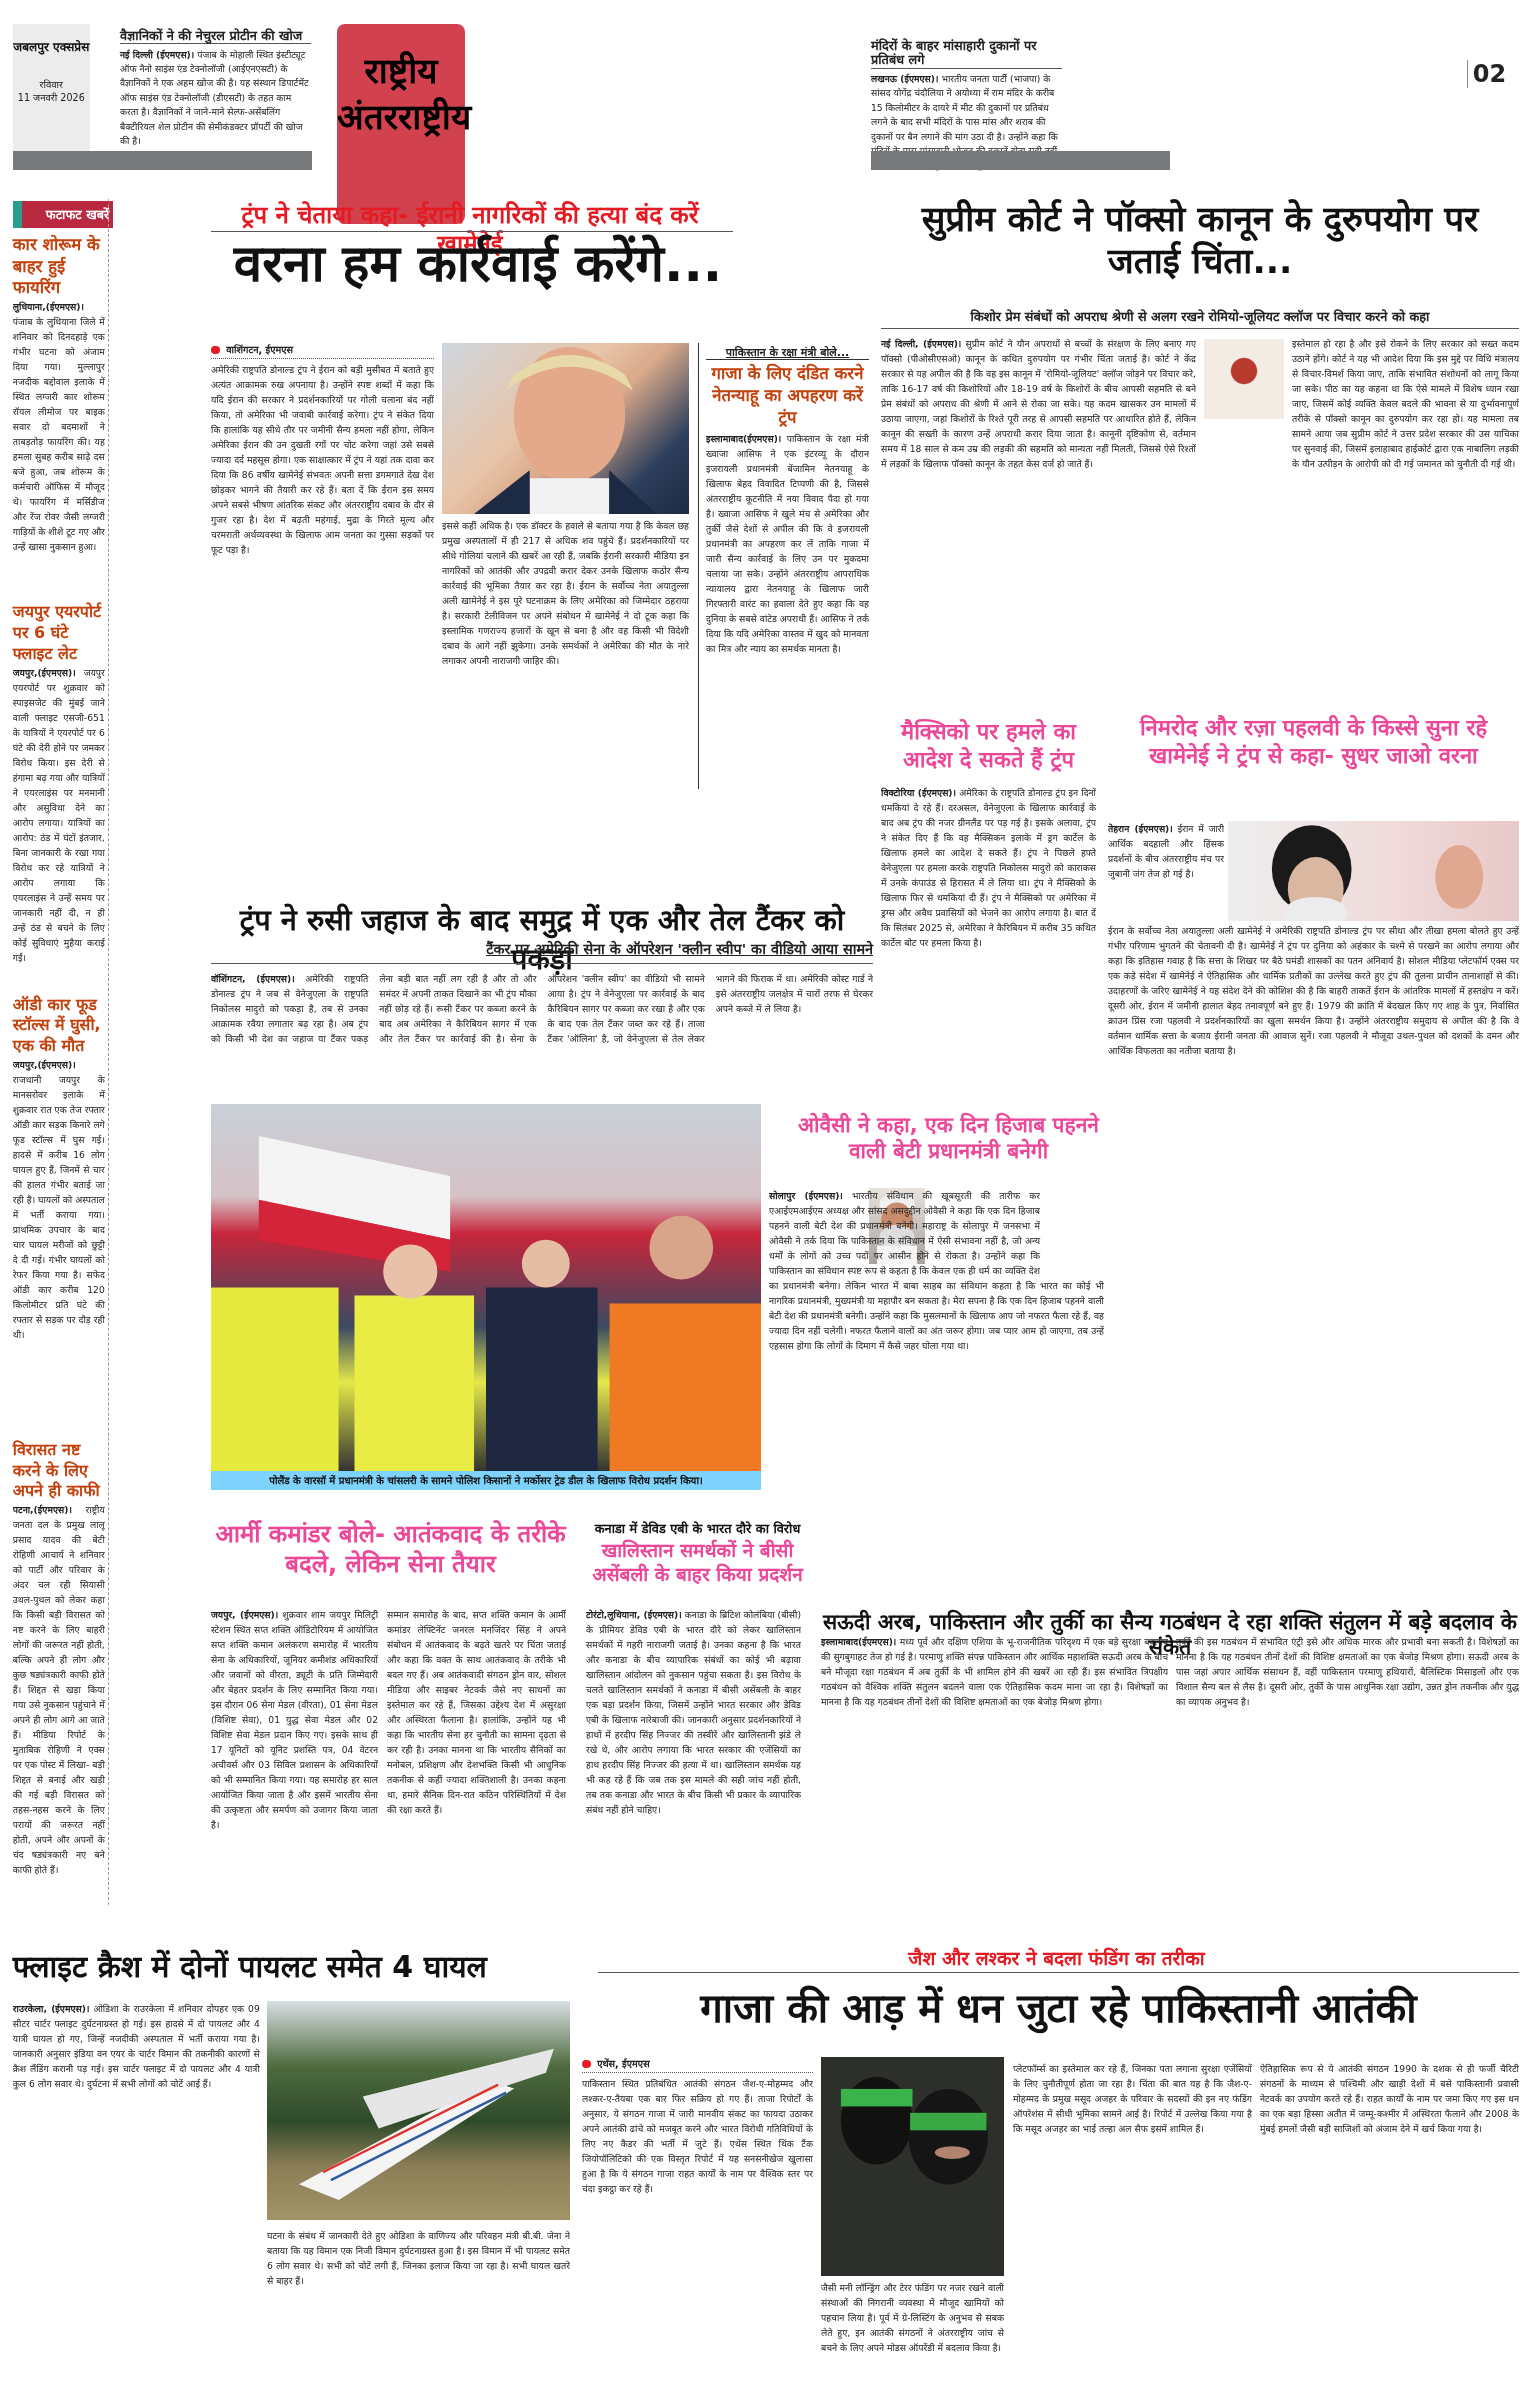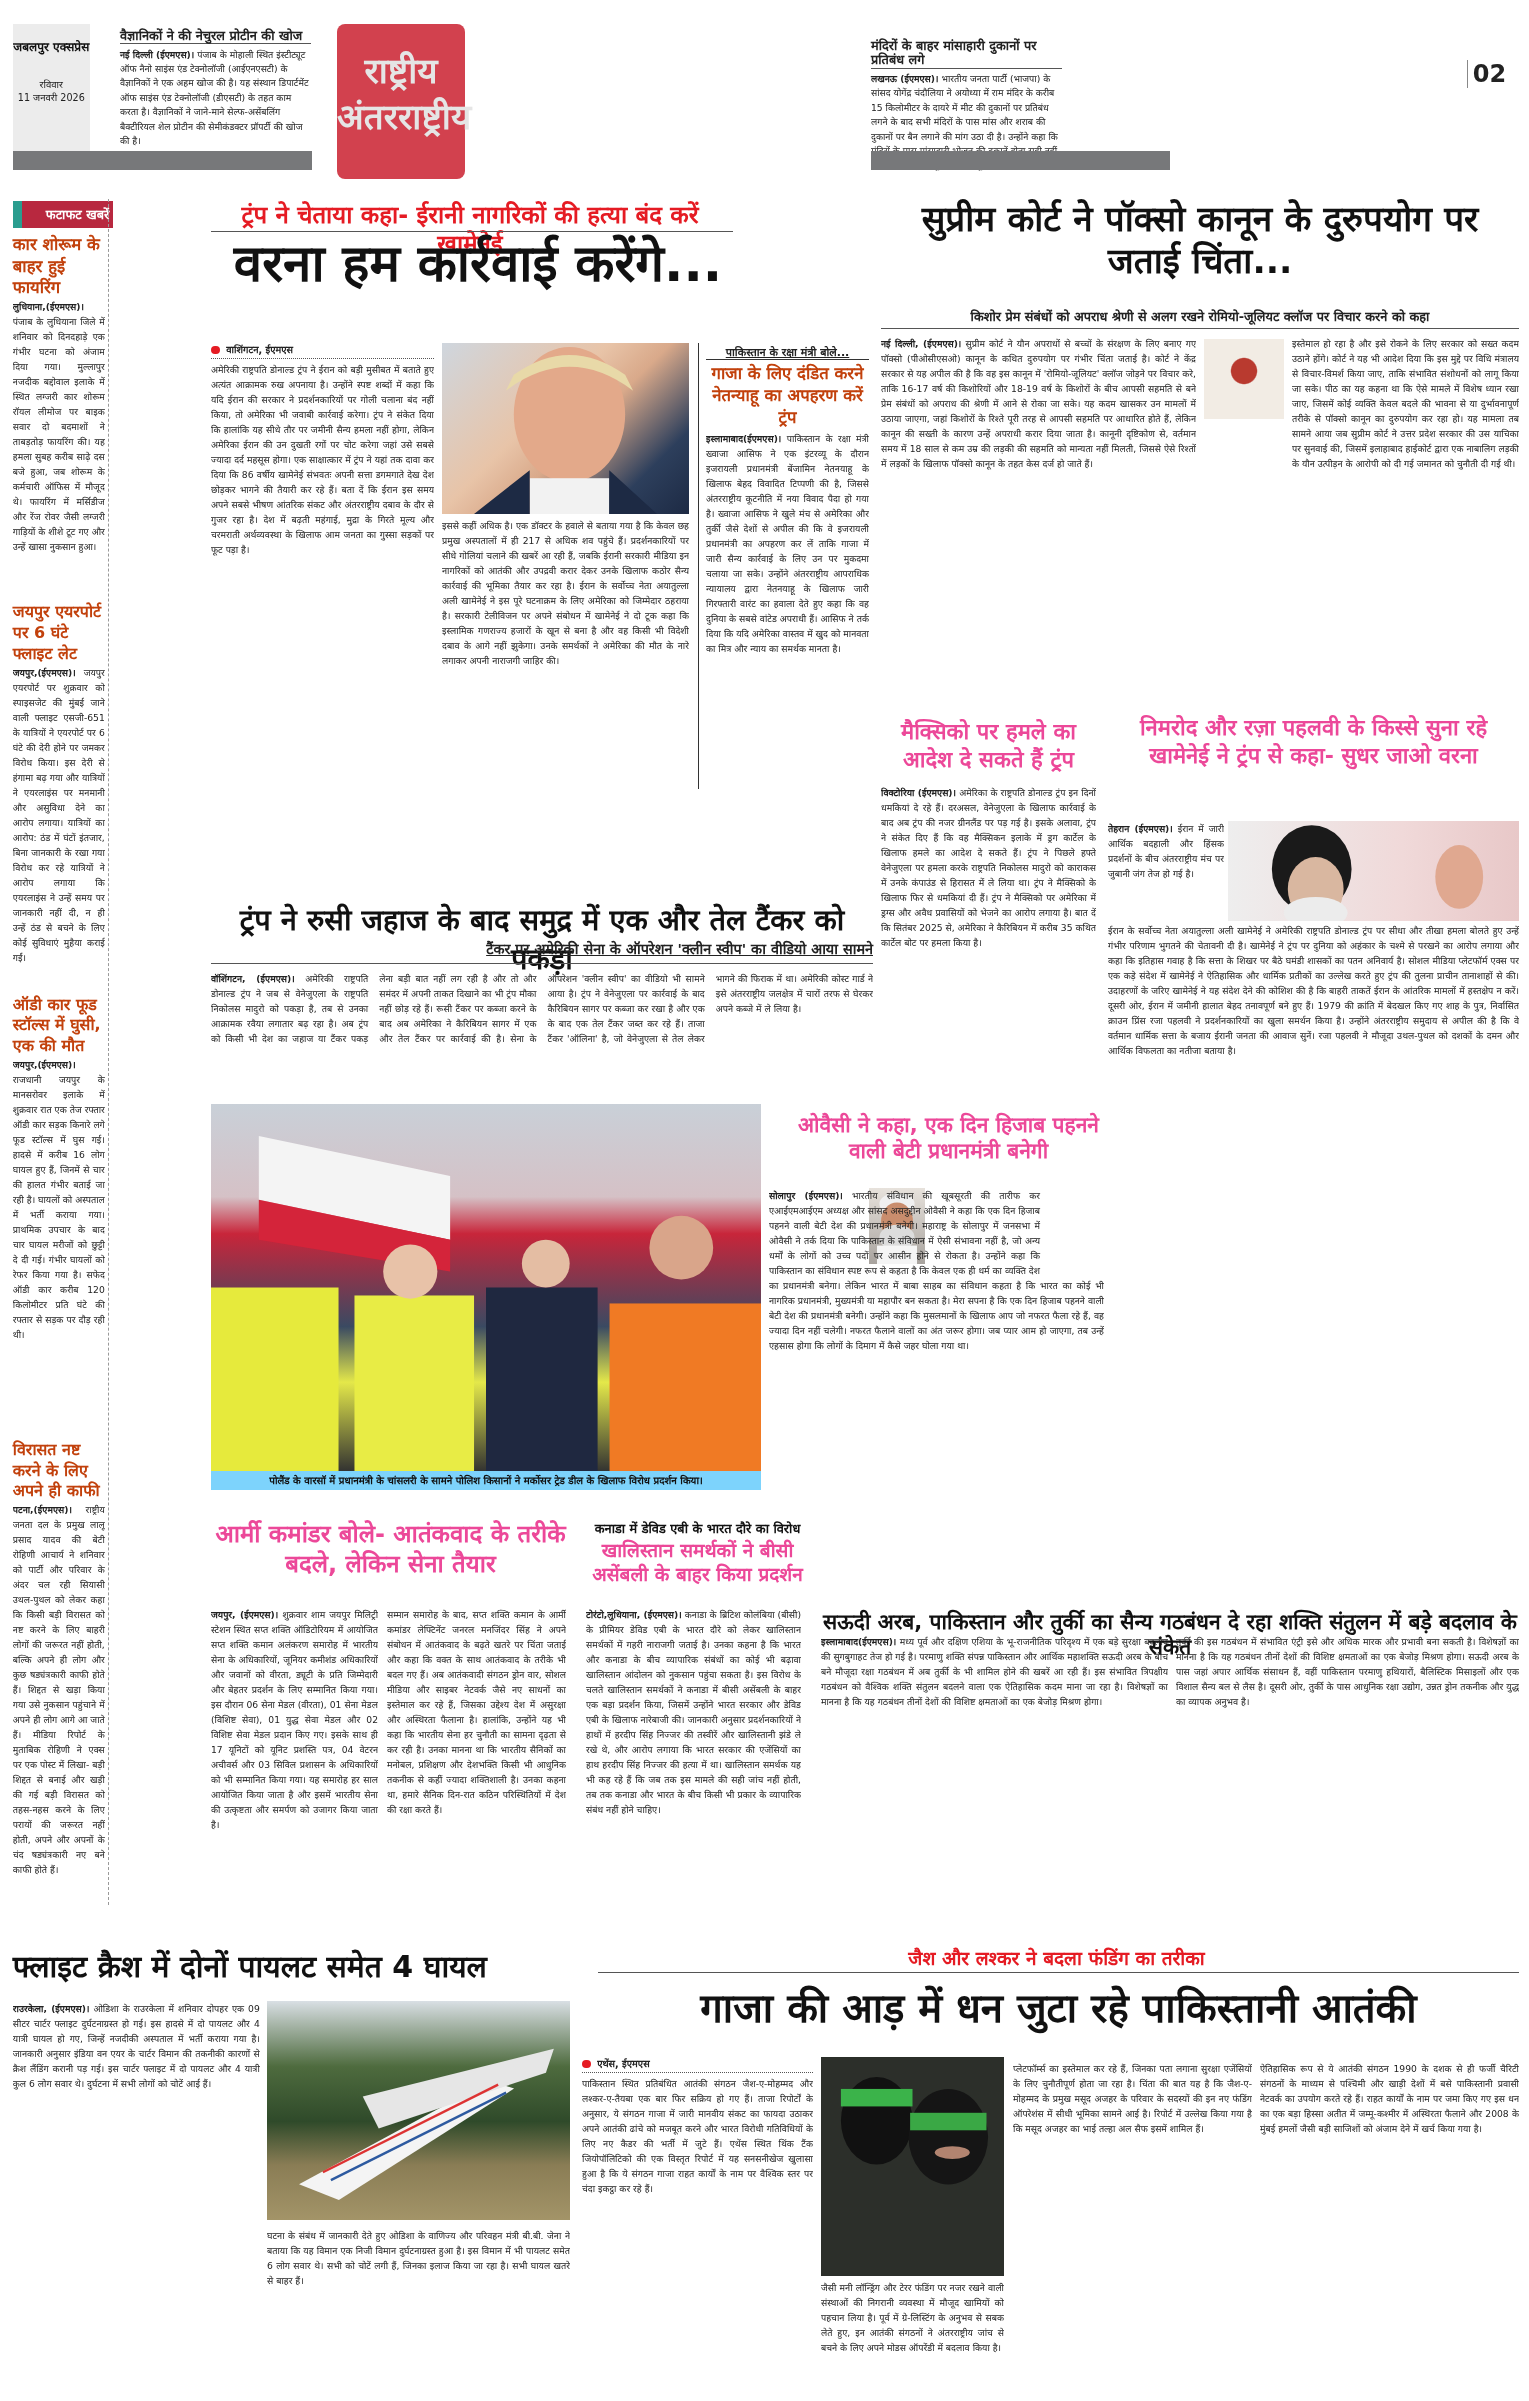--- a/index.html
+++ b/index.html
@@ -6,21 +6,21 @@
 body{width:1530px;height:2401px;background:#fff;font-family:"DejaVu Sans",sans-serif;color:#222;position:relative;overflow:hidden}
 .abs{position:absolute}
 .masthead-box{left:12.8px;top:24px;width:77px;height:128px;background:#ececec;text-align:center;padding-top:16px}
 .mh-title{font-size:12px;font-weight:bold;color:#111;line-height:1.2}
 .mh-day{font-size:9.6px;margin-top:24px}
 .mh-date{font-size:9.6px}
 .greybar{background:#77787a;height:19px}
 .brief{font-size:9.2px;line-height:14.4px;color:#222}
 .brief h3{font-size:12.8px;font-weight:bold;margin-bottom:3.2px;border-bottom:0.8px solid #555}
 .brief b{font-weight:bold}
-.section-box{left:337px;top:24px;width:128px;height:155px;background:#d2414e;border-radius:8px;color:#e5e5e5;text-align:center;font-weight:bold;font-size:35px;line-height:46px;padding-top:24px}
+.section-box{left:337px;top:24px;width:128px;height:200px;background:#d2414e;border-radius:8px;color:#000000;text-align:center;font-weight:bold;font-size:35px;line-height:46px;padding-top:24px}
 .pageno{left:1467px;top:60px;font-size:24px;font-weight:bold;border-left:0.8px solid #888;padding-left:4.8px}
 .ff-tag{left:12.8px;top:201px;width:100px;height:27px;background:#b8283f;color:#fff;font-weight:bold;font-size:12.8px;padding:4px 0 0 24px;border-left:9.6px solid #2a9d8f}
 .col{font-size:9.2px;line-height:15px;color:#222;text-align:justify}
 .red{color:#e51b23}
 .h-red{font-size:24px;font-weight:bold;color:#e51b23;line-height:1.2}
 .h-huge{font-size:51px;font-weight:bold;color:#111;line-height:1.1}
 .h-big{font-size:32px;font-weight:bold;color:#111;line-height:1.2;text-align:center}
 .h-med{font-size:22px;font-weight:bold;color:#ec4899;line-height:1.25;text-align:center}
 .h-sm{font-size:17.5px;font-weight:bold;color:#c2410c;line-height:1.3}
 .rule{border-top:1.6px solid #555}

